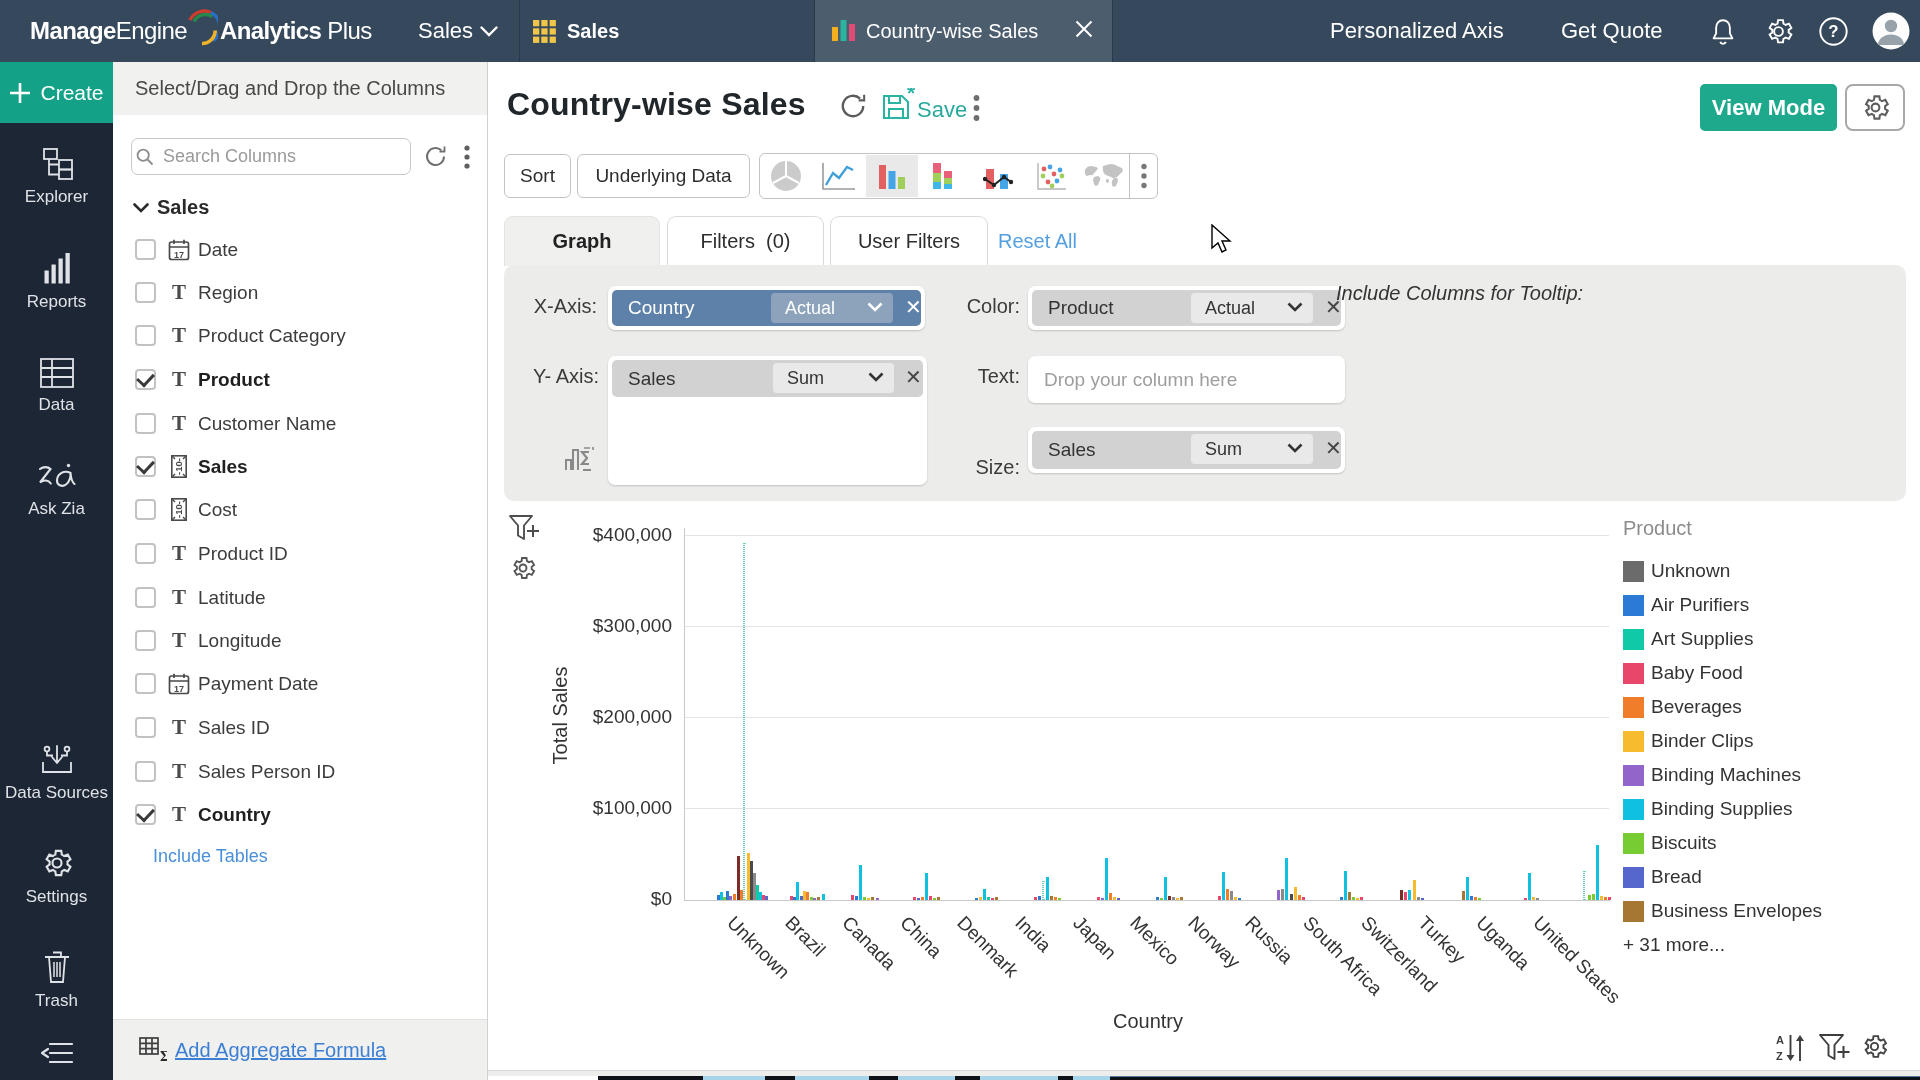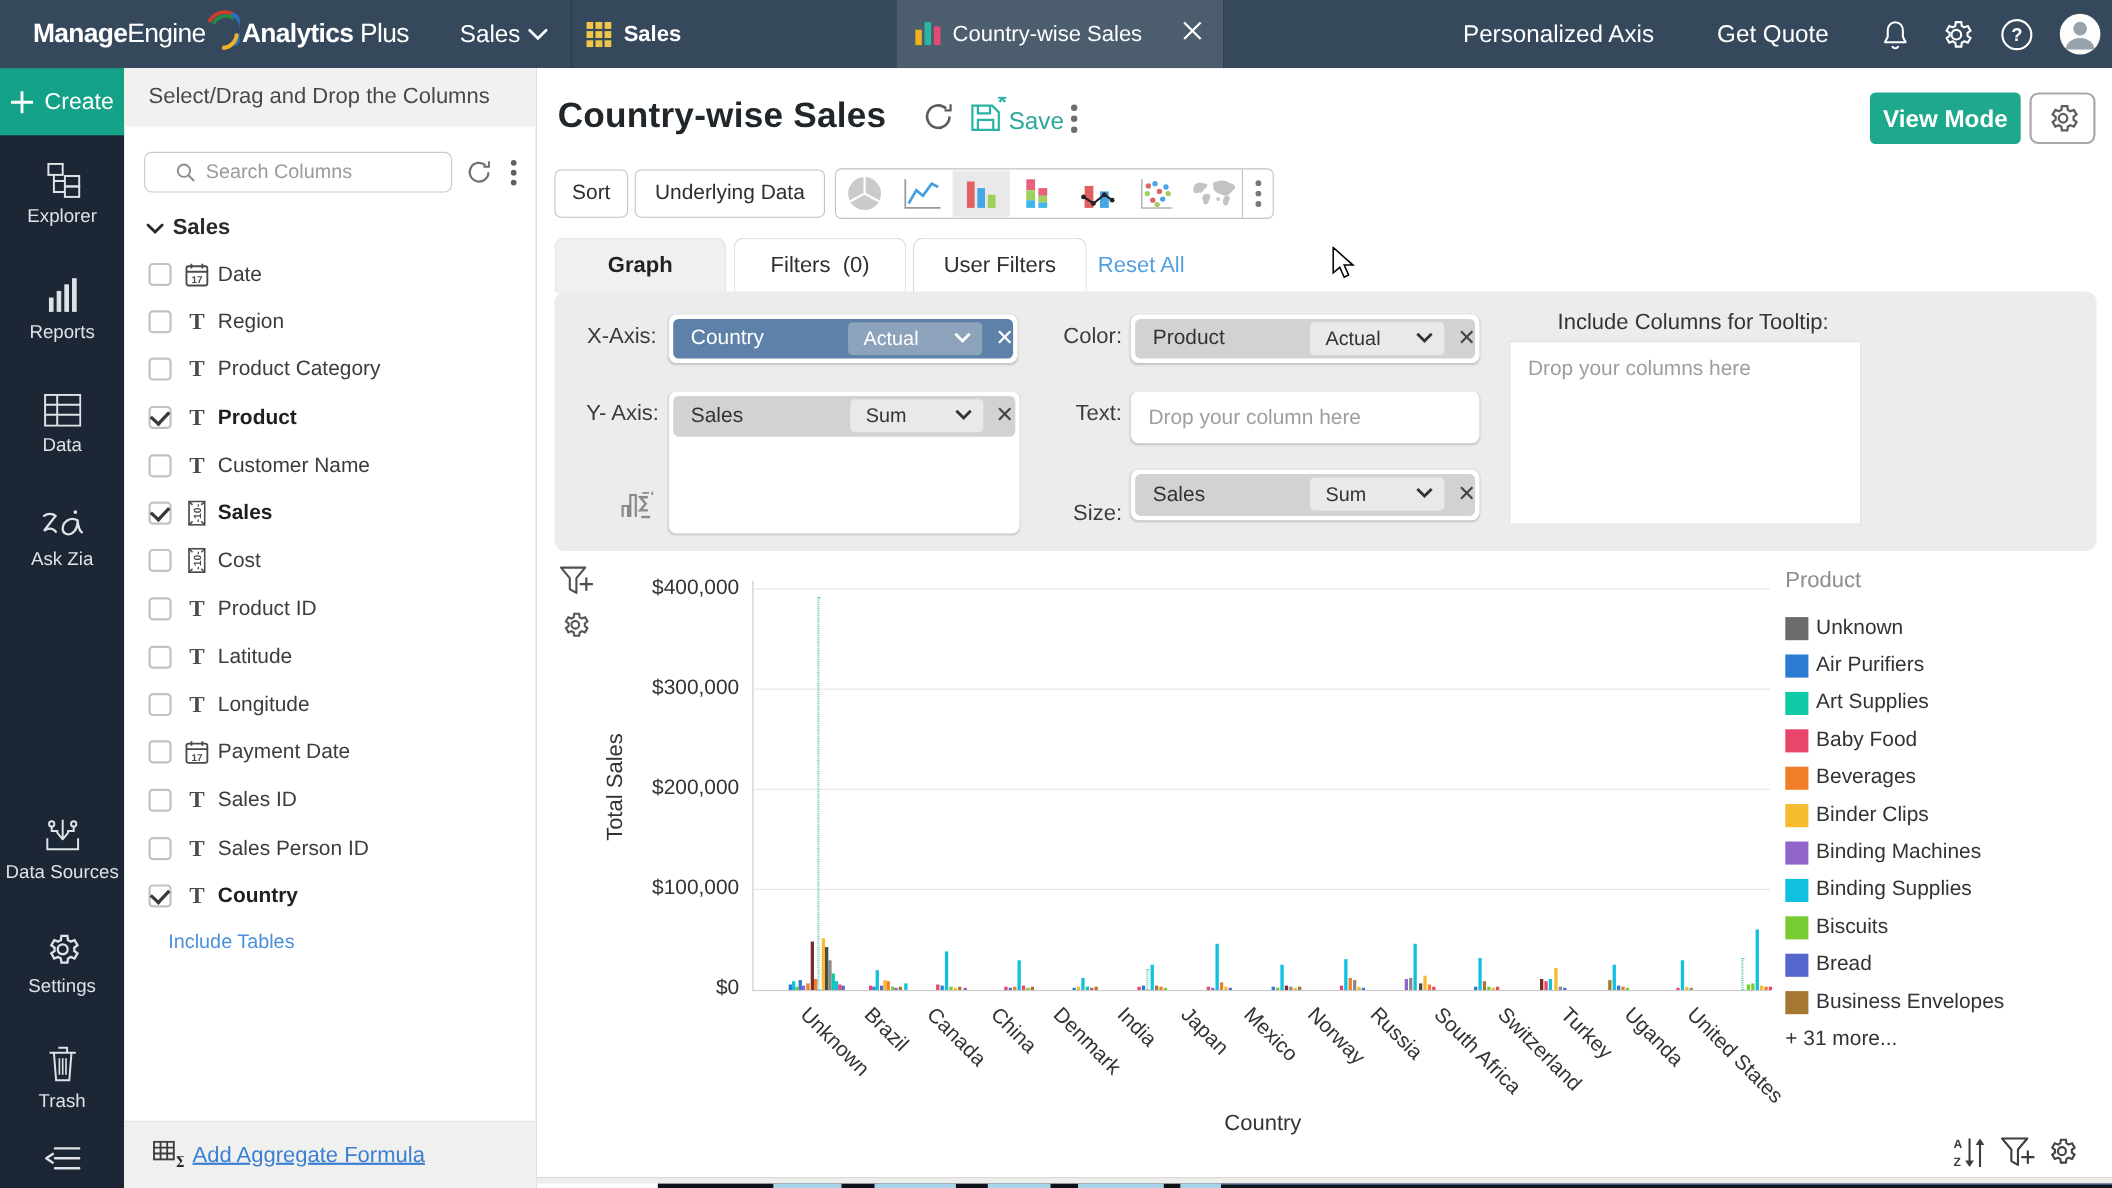--- a/index.html
+++ b/index.html
@@ -24,21 +24,21 @@
 
 
 #sidenav { position:absolute; left:0; top:62px; width:113px; height:1018px; background:#1c2634; }
 #createbtn { position:absolute; left:0; top:0; width:113px; height:61px; background:#13a287; color:#fff; font-size:21px; display:flex; align-items:center; justify-content:center; gap:9px; }
 .navitem { position:absolute; left:0; width:113px; text-align:center; color:#dfe2e6; font-size:17px; }
 .navitem svg { display:block; margin:0 auto 7px; }
 
 
 #colpanel { position:absolute; left:113px; top:62px; width:375px; height:1018px; background:#fff; border-right:1px solid #d0d0d0; }
 #cphead { position:absolute; left:0; top:0; width:100%; height:53px; background:#f1f1ef; color:#484848; font-size:20px; display:flex; align-items:center; padding-left:22px; }
-#searchbox { position:absolute; left:18px; top:76px; width:280px; height:37px; border:1px solid #c9c9c9; border-radius:7px; background:#fff; display:flex; align-items:center; padding-left:28px; gap:9px; color:#9a9a9a; font-size:18px; }
+#searchbox { position:absolute; left:18px; top:76px; width:280px; height:37px; border:1px solid #c9c9c9; border-radius:7px; background:#fff; display:flex; align-items:center; padding-left:4px; gap:9px; color:#9a9a9a; font-size:18px; }
 #cprefresh { position:absolute; left:310px; top:82px; }
 #cpkebab { position:absolute; left:351px; top:83px; }
 #grouphead { position:absolute; left:20px; top:134px; display:flex; align-items:center; gap:8px; font-size:20px; font-weight:700; color:#2a2a2a; }
 .colrow { position:absolute; left:0; width:100%; height:43px; display:flex; align-items:center; }
 .cb { position:absolute; left:22px; width:21px; height:21px; border:2px solid #c2c2c2; border-radius:4px; background:#fff; }
 .cb.on::after { content:""; position:absolute; left:3px; top:-1px; width:8px; height:13px; border:solid #3a3a3a; border-width:0 3px 3px 0; transform:rotate(43deg); }
 .ticon { position:absolute; left:55px; width:22px; text-align:center; color:#4a4a4a; font-family:"Liberation Serif",serif; font-weight:700; font-size:21px; }
 .clabel { position:absolute; left:85px; font-size:19px; color:#3c3c3c; }
 .clabel.sel { font-weight:700; color:#1f1f1f; }
 #inctables { position:absolute; left:40px; top:784px; color:#4a90d9; font-size:18px; }
@@ -512,24 +512,21 @@
           <span class="nm">Sales</span>
         <span class="badge" style="left:159px;top:3px;width:122px;height:30px;background:#e9e9e9;color:#333;">
             <span style="margin-left:14px;">Sum</span>
             <svg style="position:absolute;right:10px;top:9px;" width="16" height="11" viewBox="0 0 16 11">
               <path d="M1.5 1.5 L8 8 L14.5 1.5" stroke="#333" stroke-width="2.6" fill="none"></path>
             </svg>
           </span>
         <span class="xx" style="left:293px;top:5px;color:#444;">✕</span>
       </div>
     </div>
-    <div class="abs" style="left:928px;top:220px;font-size:20px;color:#333;">Include Columns for Tooltip:</div>
-    <div id="tooltipbox">
-        <span class="ph abs" style="left:16px;top:14px;">Drop your columns here</span>
-      </div>
+    <div class="abs" style="left:848px;top:220px;font-size:20px;color:#333;font-style:italic;">Include Columns for Tooltip:</div>
     <span class="abs" style="left:76px;top:384px;"><svg width="34" height="28" viewBox="0 0 34 28" fill="none" stroke="#8a8a8a" stroke-width="2">
           <path d="M2 24 V14 h5 v10 M9 24 V4 h5 v20"></path>
           <path d="M25 6 h-7 l5 6 -5 6 h7 M19 24 h8" stroke-width="2.2"></path>
           <path d="M20 2 h6 M29 4 v-3" stroke-width="1.6"></path>
         </svg></span>
     <span class="abs" style="left:20px;top:452px;"><svg width="32" height="30" viewBox="0 0 32 30" fill="none" stroke="#4e4e4e" stroke-width="1.9">
           <path d="M2 2 H24 L16 11.5 V25 L10 21.5 V11.5 Z" stroke-linejoin="round"></path>
           <path d="M25 11 v12 M19 17 h12" stroke-width="2"></path>
         </svg></span>
     <span class="abs" style="left:21px;top:492px;"><svg width="28" height="28" viewBox="0 0 24 24" fill="none" stroke="#555" stroke-width="1.6">

